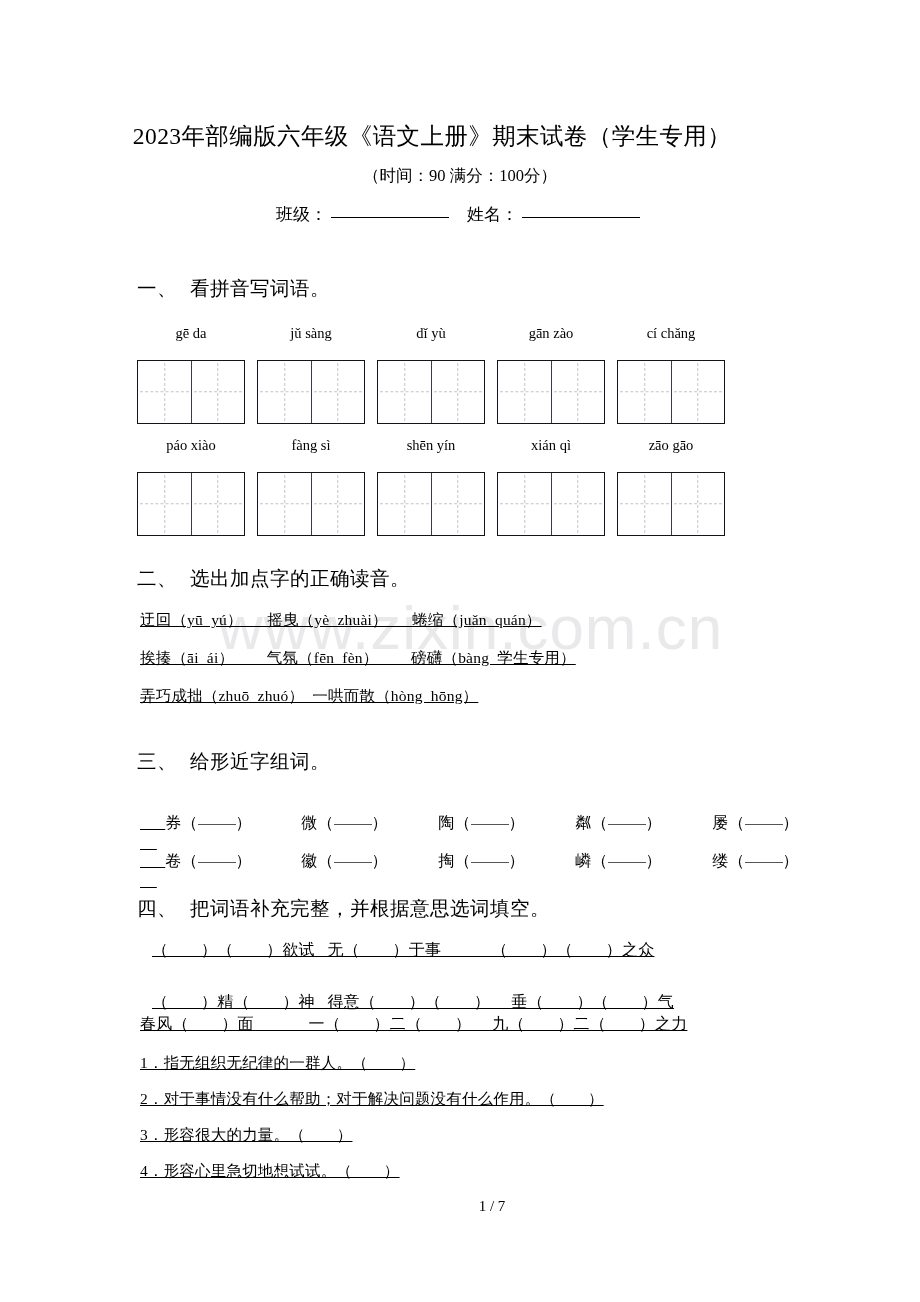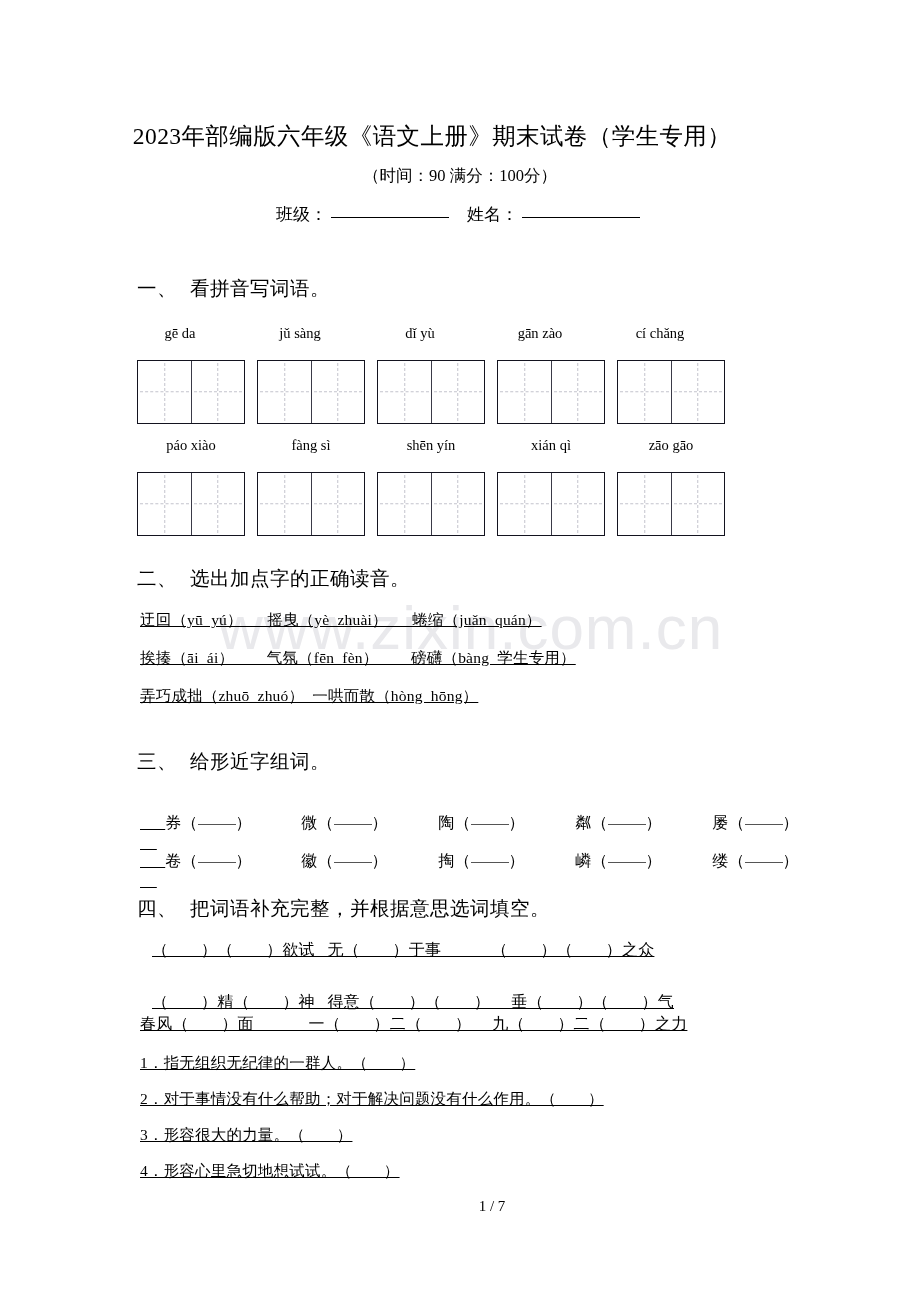--- a/index.html
+++ b/index.html
@@ -175,21 +175,21 @@
     <div class="doc-title">2023年部编版六年级《语文上册》期末试卷（学生专用）</div>
     <div class="doc-subtitle">（时间：90   满分：100分）</div>
     <div class="doc-fields">
       <span><span>班级：</span></span><span class="blank-line"></span><span class="field-gap"></span><span>姓名：</span><span class="blank-line"></span>
     </div>
 
     <div class="sec-head" style="left:137px; top:275px;">
       <span class="sec-num">一、</span><span>看拼音写词语。</span>
     </div>
 
-    <div class="pinyin-row" style="left:126px; top:325px;">
+    <div class="pinyin-row" style="left:137px; top:325px;">
       <span class="pinyin-cell">gē da</span><span class="pinyin-cell">jǔ sàng</span><span class="pinyin-cell">dǐ yù</span><span class="pinyin-cell">gān zào</span><span class="pinyin-cell">cí chǎng</span>
     </div>
 
     <div class="grid-row" style="left:137px; top:360px;">
       <div class="grid-group">
           <div class="grid-cell"></div>
           <div class="grid-cell"></div>
         </div>
       <div class="grid-group">
           <div class="grid-cell"></div>

